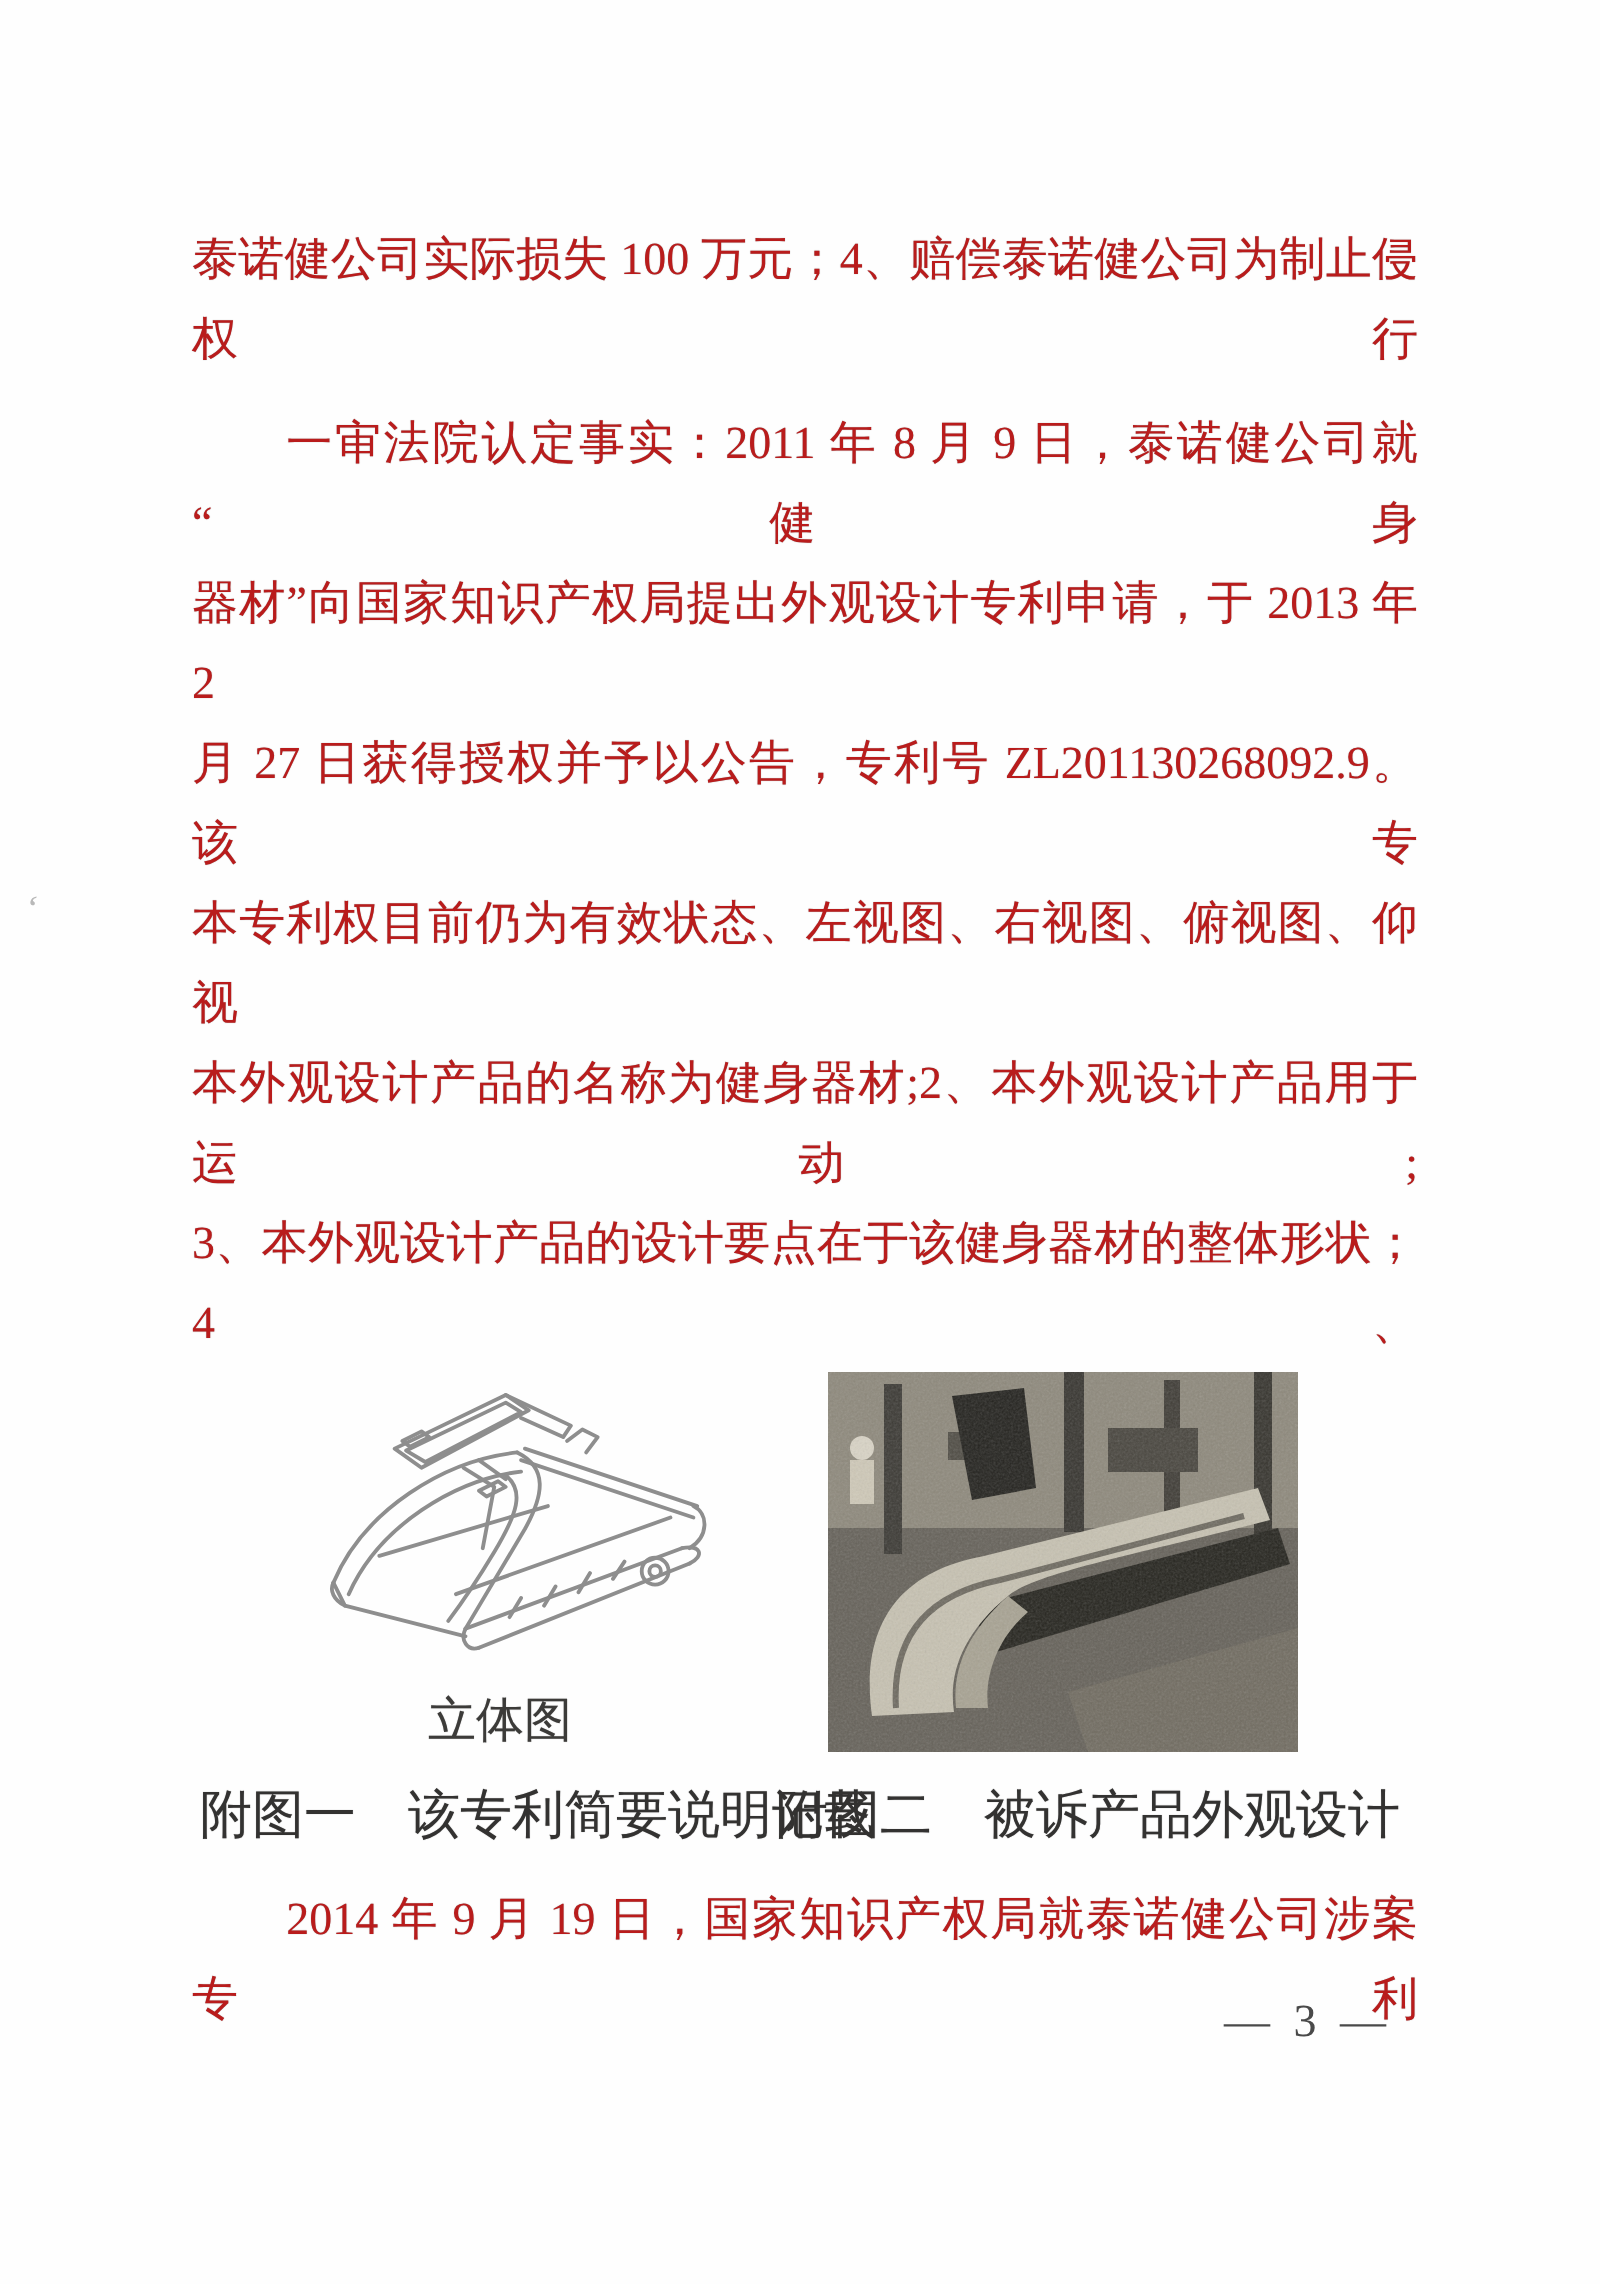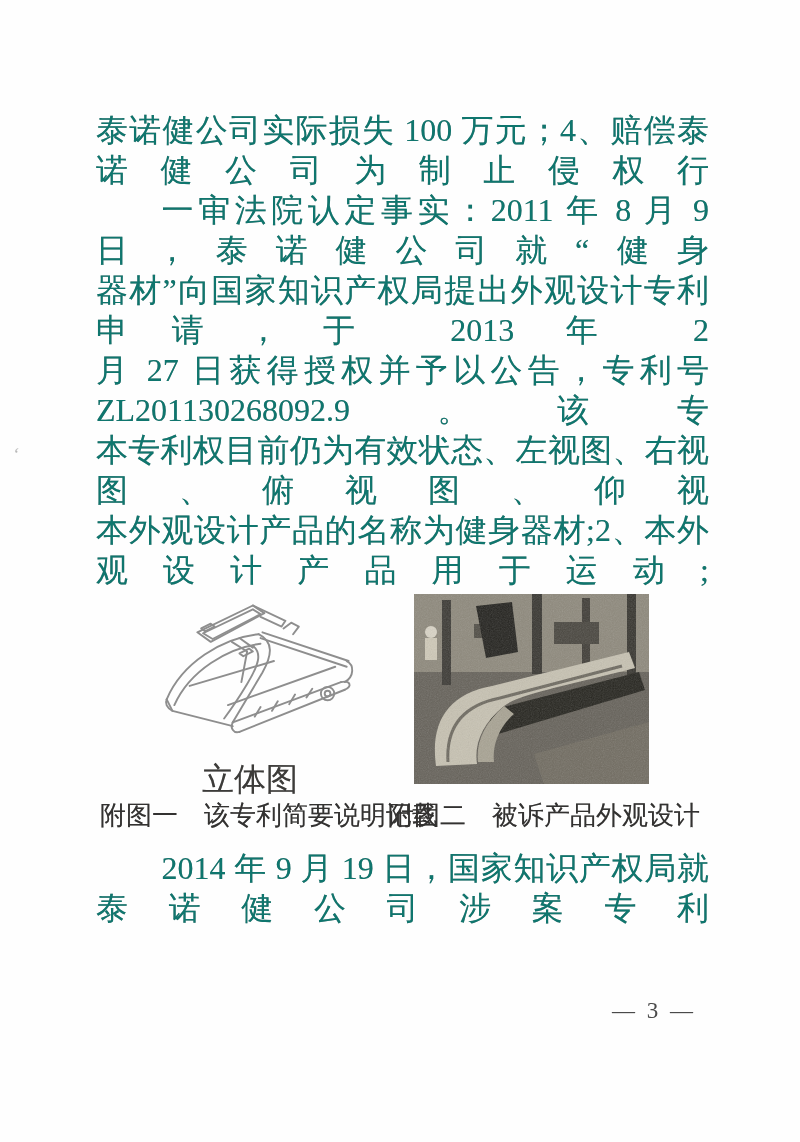--- a/index.html
+++ b/index.html
@@ -22,47 +22,47 @@
   }
   .content {
     position: absolute;
     left: 96px;
     top: 110px;
     width: 613px;
   }
   .para { margin: 0; padding: 0; }
   .ln {
     display: block;
-    font-size: 32px;
+    font-size: 23px;
     line-height: 40px;
     text-align: justify;
     text-align-last: justify;
     text-justify: inter-ideograph;
-    color: #0f766e;
+    color: #b91c1c;
     text-shadow: 0 0 0.5px rgba(40,40,40,0.45);
     white-space: normal;
   }
   .ln-end { text-align-last: left; }
   .ln-ind { text-indent: 2.05em; }
-  .p2 { }
+  .p2 { margin-top: 12px; }
   .p3 { margin-top: 8px; }
   .figures {
     display: flex;
     align-items: flex-start;
     height: 196px;
     margin-top: 4px;
   }
   .fig { margin: 0; padding: 0; }
   .fig-drawing { width: 252px; margin-left: 28px; }
   .fig-drawing svg { display: block; width: 222px; height: 158px; margin: 0 auto; }
   .fig-label {
     text-align: center;
-    font-size: 32px;
+    font-size: 24px;
     line-height: 26px;
-    margin-top: 14px;
+    margin-top: 4px;
     color: #3c3b39;
     text-shadow: 0 0 0.5px rgba(40,40,40,0.4);
   }
   .fig-photo { margin-left: 38px; width: 235px; }
   .fig-photo svg { display: block; width: 235px; height: 190px; }
   .captions {
     position: relative;
     height: 46px;
     margin-top: 4px;
   }
@@ -99,20 +99,21 @@
     <p class="para p1">
       <span class="ln">泰诺健公司实际损失 100 万元；4、赔偿泰诺健公司为制止侵权行</span>
     </p>
 
     <p class="para p2">
       <span class="ln ln-ind">一审法院认定事实：2011 年 8 月 9 日，泰诺健公司就“健身</span>
       <span class="ln">器材”向国家知识产权局提出外观设计专利申请，于 2013 年 2</span>
       <span class="ln">月 27 日获得授权并予以公告，专利号 ZL201130268092.9。该专</span>
       <span class="ln">本专利权目前仍为有效状态、左视图、右视图、俯视图、仰视</span>
       <span class="ln">本外观设计产品的名称为健身器材;2、本外观设计产品用于运动;</span>
+      <span class="ln">3、本外观设计产品的设计要点在于该健身器材的整体形状；4、</span>
     </p>
 
     <div class="figures">
 
       <figure class="fig fig-drawing">
         <svg viewBox="0 0 230 165" xmlns="http://www.w3.org/2000/svg">
           <g fill="none" stroke="#8e8e8e" stroke-width="2" stroke-linejoin="round" stroke-linecap="round">
             <path d="M28,110 C44,72 86,46 124,42"></path>
             <path d="M36,116 C52,80 92,56 126,52"></path>
             <path d="M124,42 C140,50 138,64 128,82 C116,102 104,122 97,134"></path>

